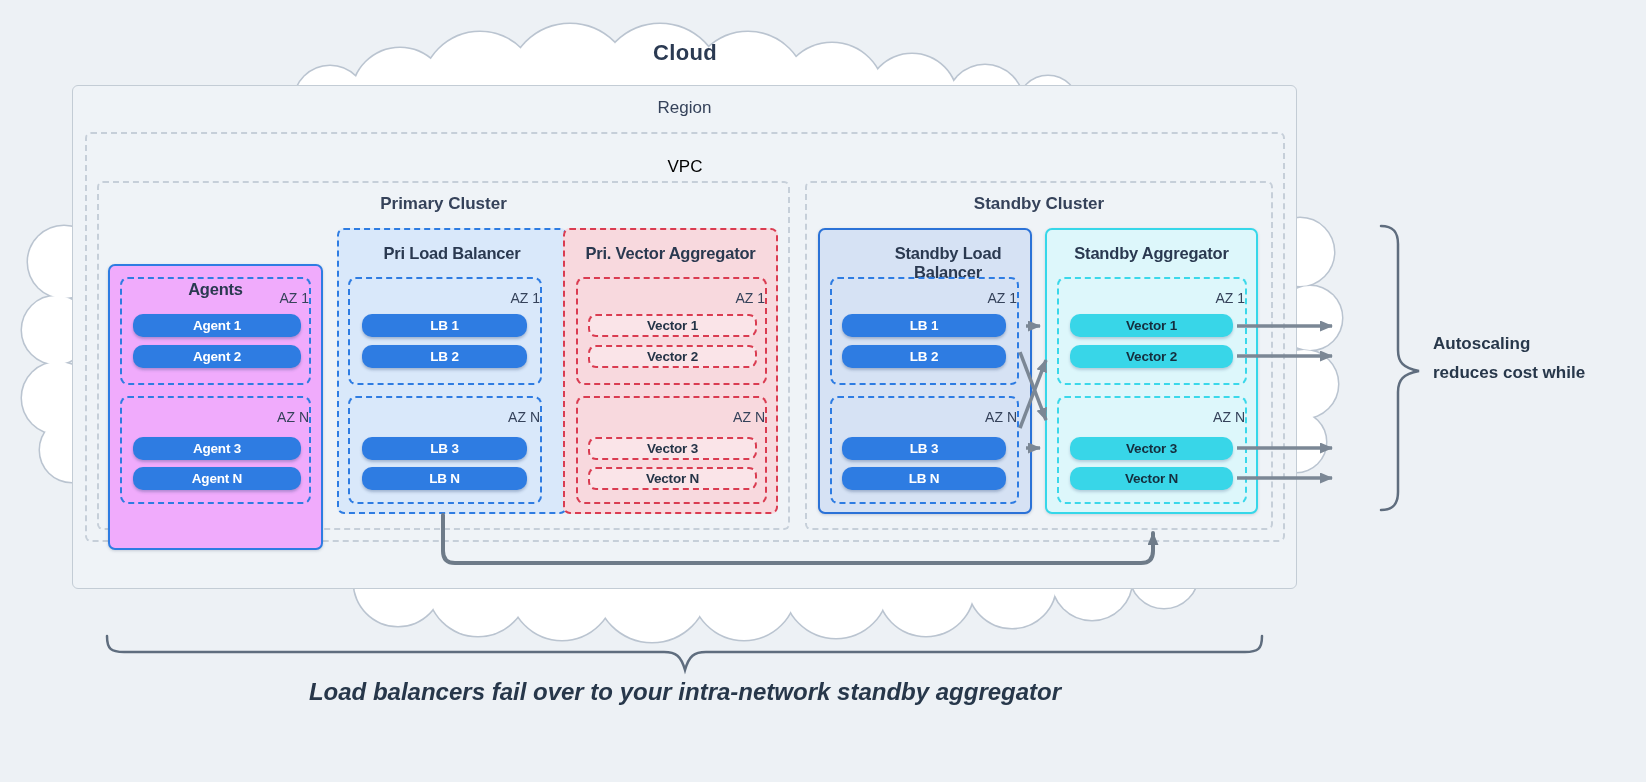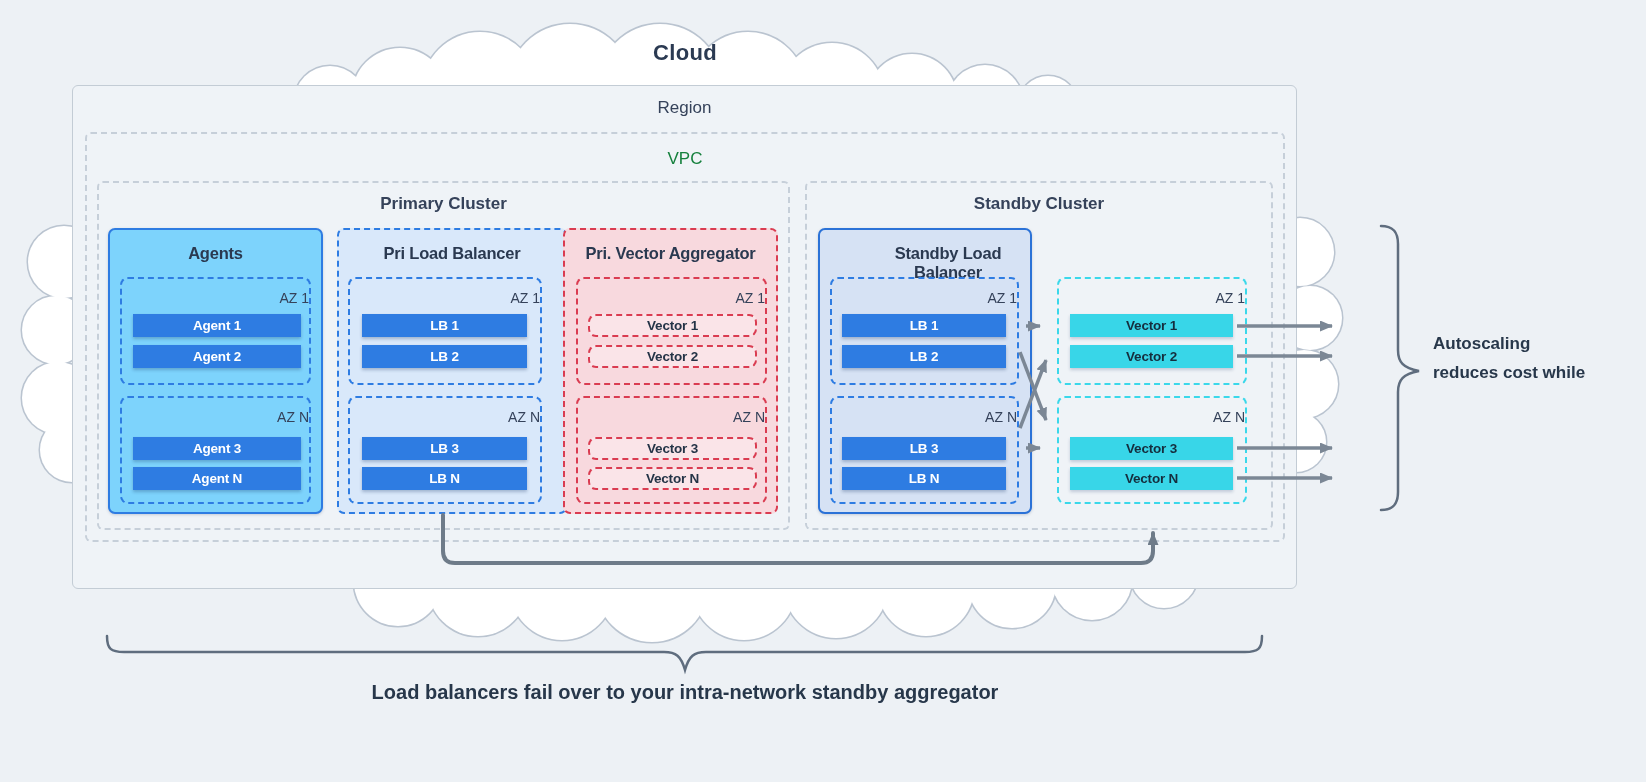--- a/index.html
+++ b/index.html
@@ -10,59 +10,59 @@
 
   .cloud-title{position:absolute;left:0;top:40px;width:1370px;text-align:center;z-index:3;
     font-size:22px;font-weight:600;color:#2b3a52;letter-spacing:.3px;}
 
   .region{position:absolute;left:72px;top:85px;width:1225px;height:504px;z-index:1;
     background:#eff3f7;border:1.5px solid #c3ccd5;border-radius:6px;box-sizing:border-box;}
   .region-label{margin-top:12px;text-align:center;font-size:17px;color:#35425a;}
 
   .vpc{position:absolute;left:85px;top:132px;width:1200px;height:410px;z-index:2;
     border:2px dashed #c6cfd9;border-radius:6px;box-sizing:border-box;}
-  .vpc-label{margin-top:15px;text-align:center;font-size:17px;color:#15803d;}
+  .vpc-label{margin-top:23px;text-align:center;font-size:17px;color:#000000;}
 
   .cluster{position:absolute;top:181px;height:349px;z-index:2;
     border:2px dashed #c6cfd9;border-radius:6px;box-sizing:border-box;}
   .cluster.primary{left:97px;width:693px;}
   .cluster.standby{left:805px;width:468px;}
   .cluster-label{margin-top:11px;text-align:center;font-size:17px;color:#35425a;font-weight:bold;}
 
   .col{position:absolute;top:228px;height:286px;z-index:3;border-radius:7px;box-sizing:border-box;}
   .col .title{margin-top:14px;text-align:center;font-weight:bold;font-size:16.5px;color:#2a3950;letter-spacing:-.2px;}
-  .solid-blue{border:2px solid #2e7ce2;background:#7dd3fc;box-shadow:0 1px 3px rgba(50,70,100,.22);}
+  .solid-blue{border:2px solid #2e7ce2;background:#f0abfc;box-shadow:0 1px 3px rgba(50,70,100,.22);margin-top:36px;}
   .dash-blue {border:2px dashed #2e7ce2;background:#d9e8fa;}
   .dash-red  {border:2px dashed #da3c51;background:#f8d9de;}
   .solid-blue2{border:2px solid #2b72d7;background:#d6e2f4;box-shadow:0 1px 3px rgba(50,70,100,.22);padding-left:46px;}
   .solid-cyan{border:2px solid #36d7e9;background:#ddf7fb;box-shadow:0 1px 3px rgba(50,70,100,.18);}
 
   .c1{left:108px;width:215px}.c2{left:337px;width:230px}.c3{left:563px;width:215px}
   .c4{left:818px;width:214px}.c5{left:1045px;width:213px}
 
   .azbox{position:absolute;z-index:4;border-radius:8px;box-sizing:border-box;}
   .az1{top:277px;height:108px}.azn{top:396px;height:108px}
   .c1az{left:120px;width:191px}.c2az{left:348px;width:194px}.c3az{left:576px;width:191px}
   .c4az{left:830px;width:189px}.c5az{left:1057px;width:190px}
   .azb-blue{border:2px dashed #2e7ce2}.azb-red{border:2px dashed #da3c51}.azb-cyan{border:2px dashed #3ad8ea}
   .azlabel{margin-top:11px;text-align:right;font-size:14px;color:#35425a;}
 
-  .pill{position:absolute;height:23px;z-index:5;border-radius:0;box-sizing:border-box;
+  .pill{position:absolute;height:23px;z-index:5;border-radius:10px;box-sizing:border-box;
     display:flex;align-items:center;justify-content:center;
     font-size:13.5px;font-weight:bold;letter-spacing:-.2px;}
   .r1{top:314px}.r2{top:345px}.r3{top:437px}.r4{top:467px}
   .c1p{left:133px;width:168px}.c2p{left:362px;width:165px}.c3p{left:588px;width:169px}
   .c4p{left:842px;width:164px}.c5p{left:1070px;width:163px}
   .pill-blue{background:#2e7ce2;color:#ffffff;box-shadow:0 2px 3px rgba(30,60,110,.3);}
   .pill-red{border:2px dashed #da3c51;color:#243447;background:rgba(255,255,255,.3);border-radius:8px;}
   .pill-cyan{background:#38d6e8;color:#152e3e;box-shadow:0 2px 3px rgba(30,60,110,.22);}
 
   .note{position:absolute;z-index:11;font-weight:bold;color:#27374a;}
   .note-autoscaling{left:1433px;top:329px;width:200px;font-size:17px;line-height:29px;}
-  .note-failover{left:0;top:679px;width:1370px;text-align:center;font-size:20px;line-height:26px;}
+  .note-failover{left:0;top:679px;width:1370px;text-align:center;font-size:24px;line-height:26px;font-style:italic;}
 </style>
 </head>
 <body>
 
 <div id="stage">
 
   <svg id="cloud-layer" class="layer" width="1646" height="782">
     <g id="cloud-strokes" fill="#ffffff" stroke="#bac4d0" stroke-width="3">
       <circle cx="330" cy="102" r="36"></circle>
         <circle cx="400" cy="96" r="48"></circle>
@@ -191,20 +191,23 @@
     <div class="azlabel">AZ 1</div>
   </div>
   <div class="azbox azn c4az azb-blue">
     <div class="azlabel">AZ N</div>
   </div>
   <div class="pill pill-blue c4p r1">LB 1</div>
   <div class="pill pill-blue c4p r2">LB 2</div>
   <div class="pill pill-blue c4p r3">LB 3</div>
   <div class="pill pill-blue c4p r4">LB N</div>
 
+  <div class="col c5 solid-cyan">
+    <div class="title">Standby Aggregator</div>
+  </div>
   <div class="azbox az1 c5az azb-cyan">
     <div class="azlabel">AZ 1</div>
   </div>
   <div class="azbox azn c5az azb-cyan">
     <div class="azlabel">AZ N</div>
   </div>
   <div class="pill pill-cyan c5p r1">Vector 1</div>
   <div class="pill pill-cyan c5p r2">Vector 2</div>
   <div class="pill pill-cyan c5p r3">Vector 3</div>
   <div class="pill pill-cyan c5p r4">Vector N</div>

